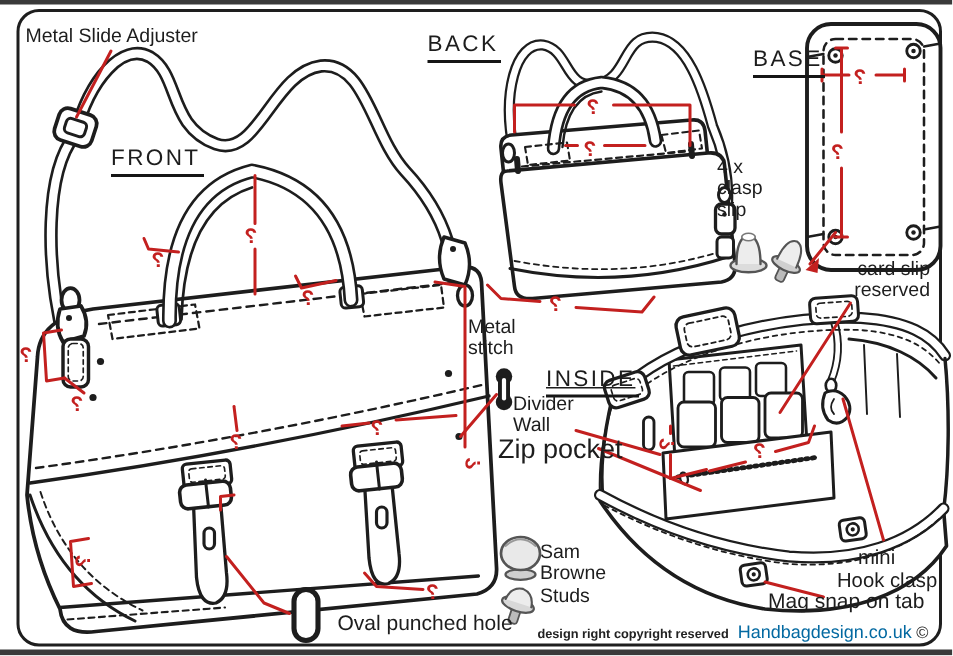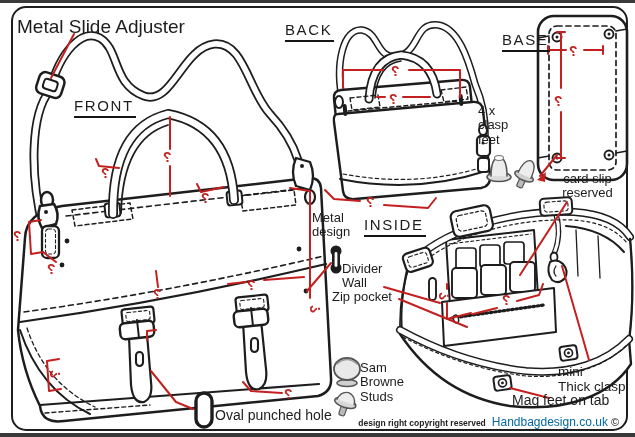--- a/index.html
+++ b/index.html
@@ -17,21 +17,21 @@
     position:absolute;left:11px;top:6px;width:613px;height:421px;
     border:2.5px solid #1e1e1e;border-radius:15px;background:transparent;
   }
   svg{position:absolute;left:0;top:0;}
   .lbl{position:absolute;font-size:13.5px;line-height:1.1;color:var(--ink);white-space:nowrap;}
   .hd{
     position:absolute;font-size:15px;letter-spacing:1.6px;color:var(--ink);
     border-bottom:2.3px solid #151515;padding:0 2px 2px 0;white-space:nowrap;
   }
   .ctr{text-align:left;}
-  .rgt{text-align:center;}
+  .rgt{text-align:right;}
   .qm{
     position:absolute;font-weight:600;font-size:14px;color:var(--red);
     transform:scaleX(-1);line-height:1;
   }
   .qm.rot{transform:scaleX(-1) rotate(90deg);}
   #footer{
     position:absolute;right:16px;top:412px;width:460px;text-align:right;white-space:nowrap;
   }
   #footer .rights{font-size:8.5px;font-weight:600;color:#222;margin-right:6px;}
   #footer .site{font-size:12px;color:#0369a1;}
@@ -291,61 +291,61 @@
         <path d="M 473,314 L 497,308 M 517,301 L 539,295 L 543,284"></path>
         <path d="M 562,266 L 589,360"></path>
         <path d="M 510,388 L 549,398"></path>
       </g>
     </g>
   </svg>
 
   <div class="hd" style="left:74px;top:97px;">FRONT</div>
   <div class="hd" style="left:285px;top:21px;">BACK</div>
   <div class="hd" style="left:490px;top:31px;margin-left:12px;">BASE</div>
-  <div class="hd" style="left:364px;top:216px;">INSIDE</div>
-
-  <div class="lbl" style="left:17px;top:17px;font-size:19px;">Metal Slide Adjuster</div>
+  <div class="hd" style="left:364px;top:244px;text-decoration:underline;">INSIDE</div>
+
+  <div class="lbl" style="left:17px;top:17px;font-size:13px;">Metal Slide Adjuster</div>
 
   <div class="lbl ctr" style="left:478px;top:104px;width:46px;font-size:13px;">
     <div>4 x</div>
     <div>clasp</div>
-    <div>feet</div>
+    <div>slip</div>
   </div>
 
   <div class="lbl rgt" style="left:555px;top:172px;width:65px;font-size:13px;">
     <div>card slip</div>
     <div>reserved</div>
   </div>
 
   <div class="lbl ctr" style="left:312px;top:211px;width:50px;font-size:13px;">
     <div>Metal</div>
-    <div>design</div>
+    <div>stitch</div>
   </div>
 
   <div class="lbl ctr" style="left:342px;top:262px;width:58px;font-size:13px;">
     <div>Divider</div>
     <div>Wall</div>
   </div>
 
-  <div class="lbl" style="left:332px;top:290px;font-size:13px;">Zip pocket</div>
+  <div class="lbl" style="left:332px;top:290px;font-size:18px;">Zip pocket</div>
 
   <div class="lbl ctr" style="left:360px;top:361px;width:52px;font-size:13px;">
     <div>Sam</div>
     <div>Browne</div>
     <div>Studs</div>
   </div>
 
-  <div class="lbl" style="left:215px;top:408px;font-size:14px;">Oval punched hole</div>
+  <div class="lbl" style="left:225px;top:408px;font-size:14px;">Oval punched hole</div>
 
   <div class="lbl" style="left:558px;top:365px;font-size:13.5px;">
-    <div style="">mini</div>
-    <div>Thick clasp</div>
-  </div>
-
-  <div class="lbl" style="left:512px;top:393px;font-size:14px;">Mag feet on tab</div>
+    <div style="margin-left:14px;">mini</div>
+    <div>Hook clasp</div>
+  </div>
+
+  <div class="lbl" style="left:512px;top:393px;font-size:14px;">Mag snap on tab</div>
 
   <span class="qm" style="left:101px;top:166px;">?</span>
   <span class="qm" style="left:163px;top:150px;">?</span>
   <span class="qm" style="left:201px;top:191px;">?</span>
   <span class="qm" style="left:13px;top:229px;">?</span>
   <span class="qm" style="left:47px;top:262px;">?</span>
   <span class="qm" style="left:153px;top:287px;">?</span>
   <span class="qm" style="left:247px;top:278px;">?</span>
   <span class="qm rot" style="left:311px;top:302px;">?</span>
   <span class="qm" style="left:284px;top:387px;">?</span>

